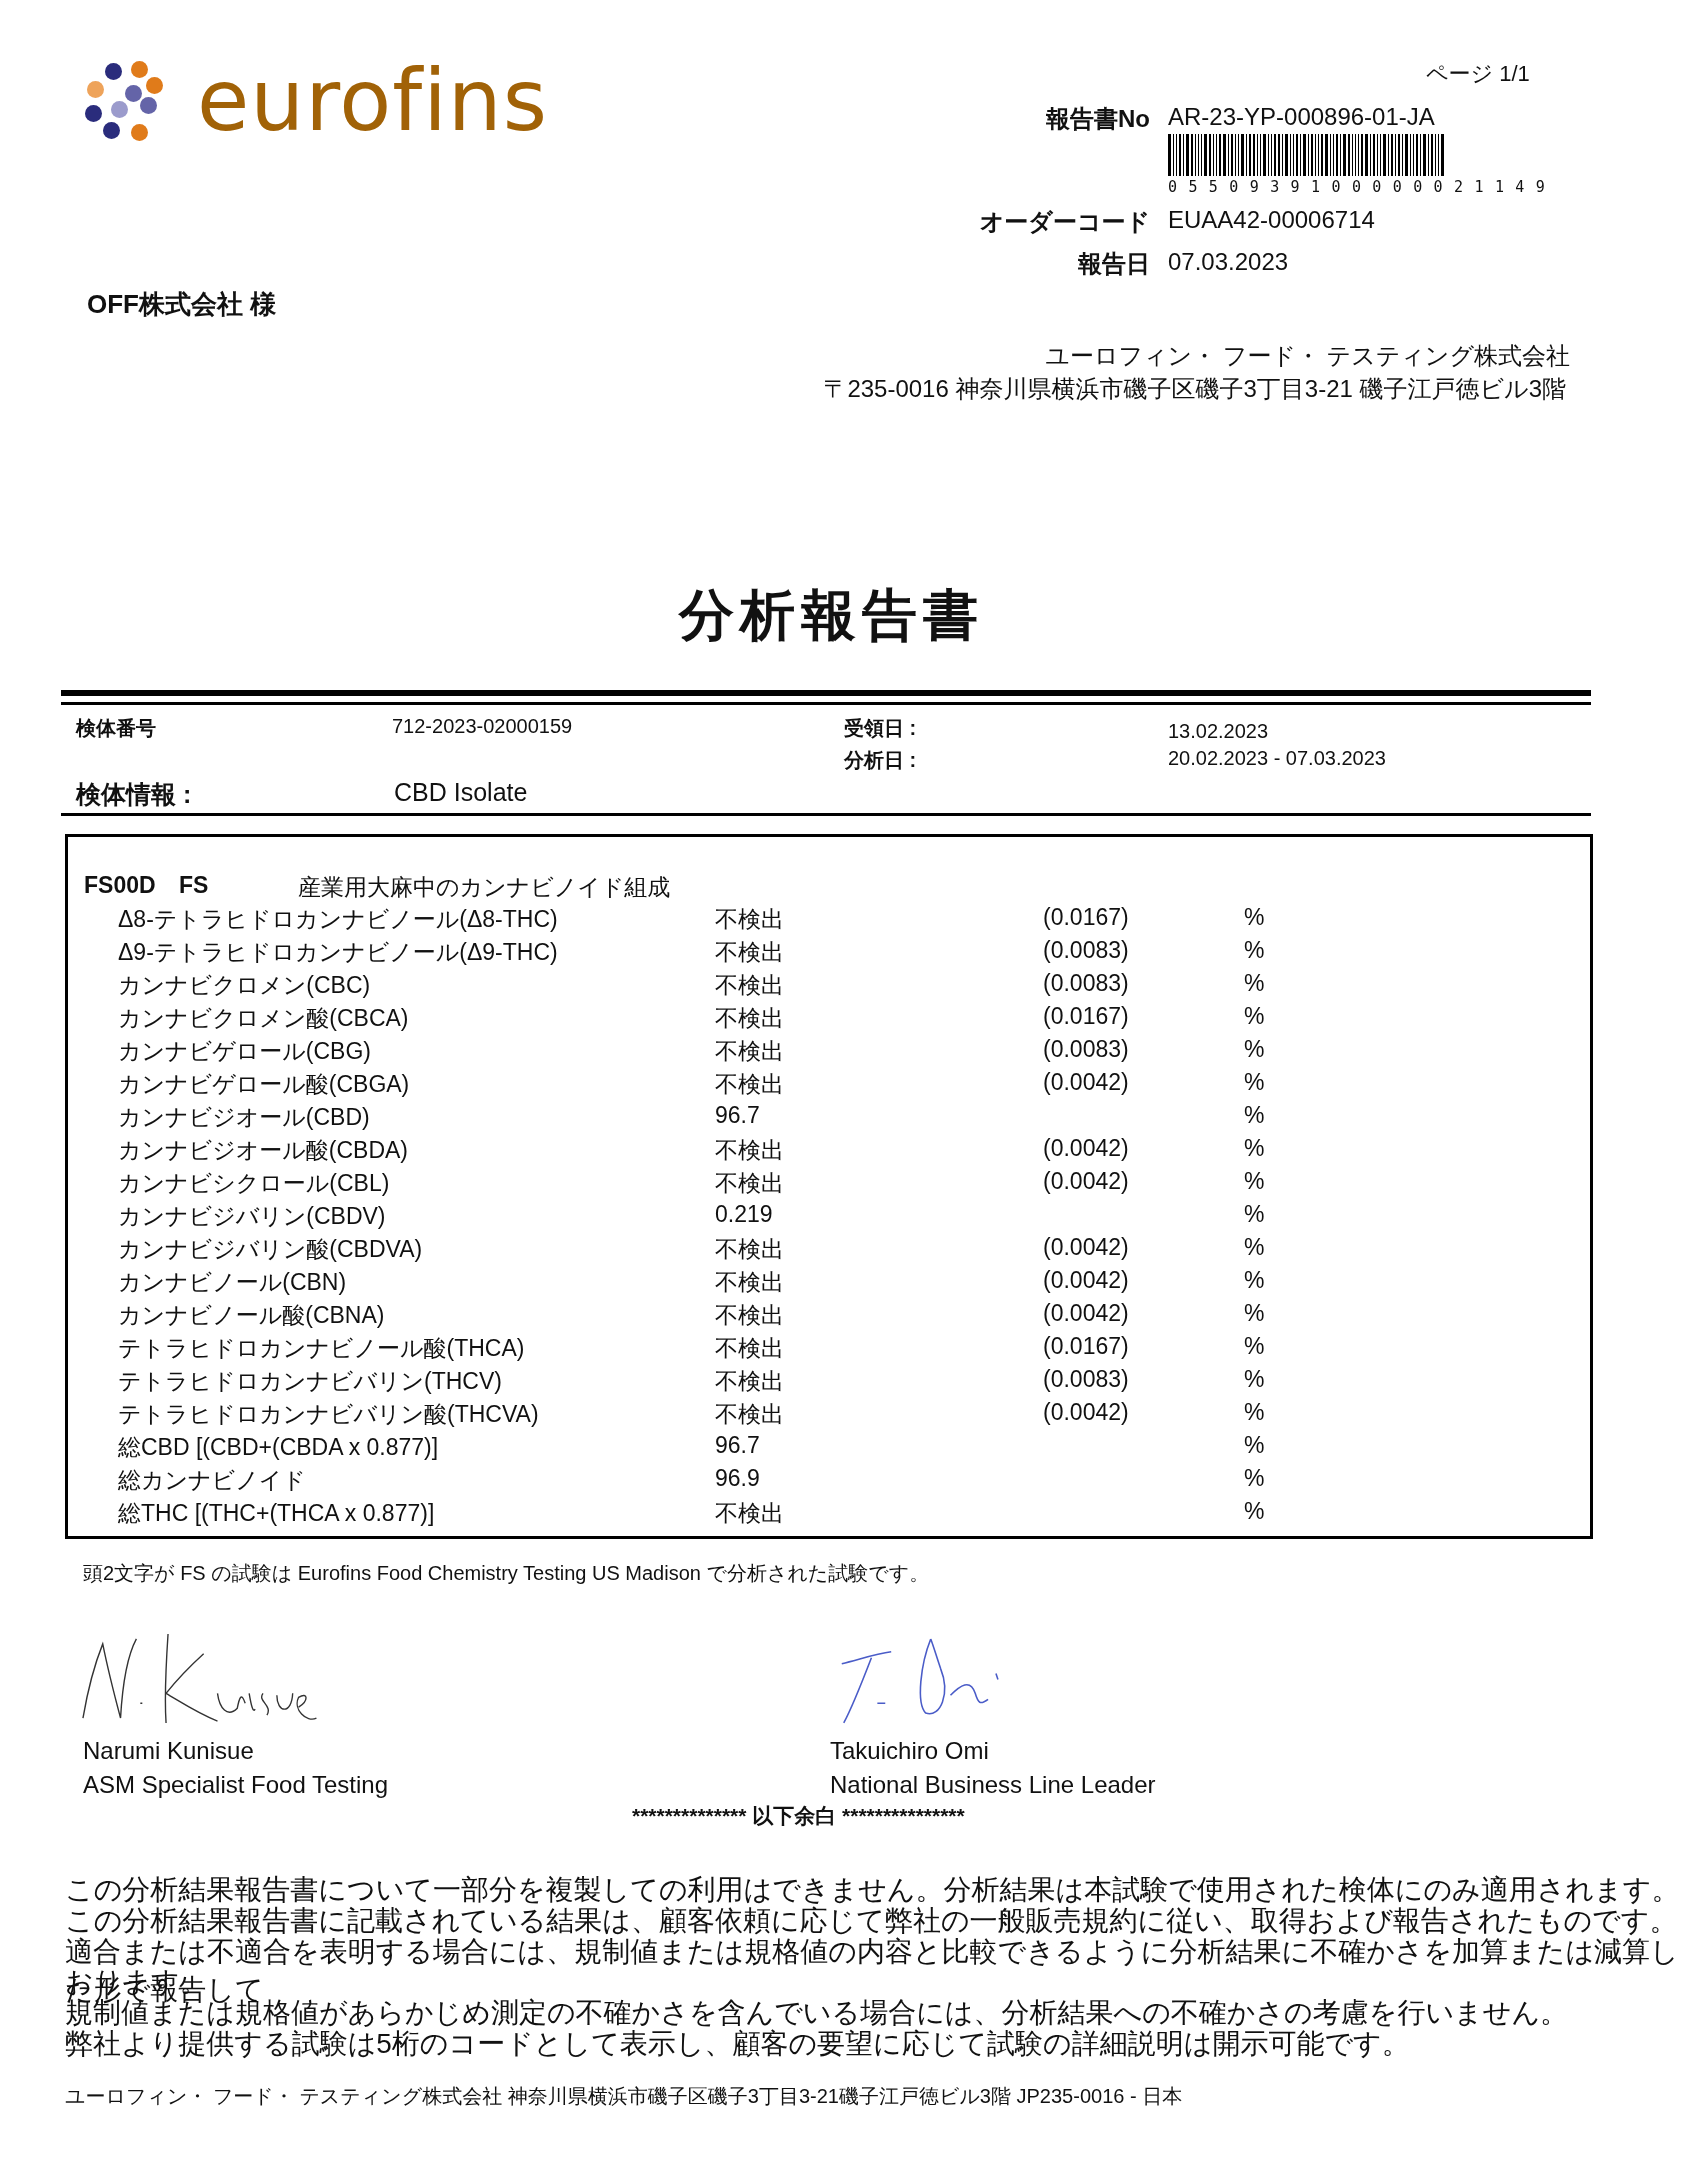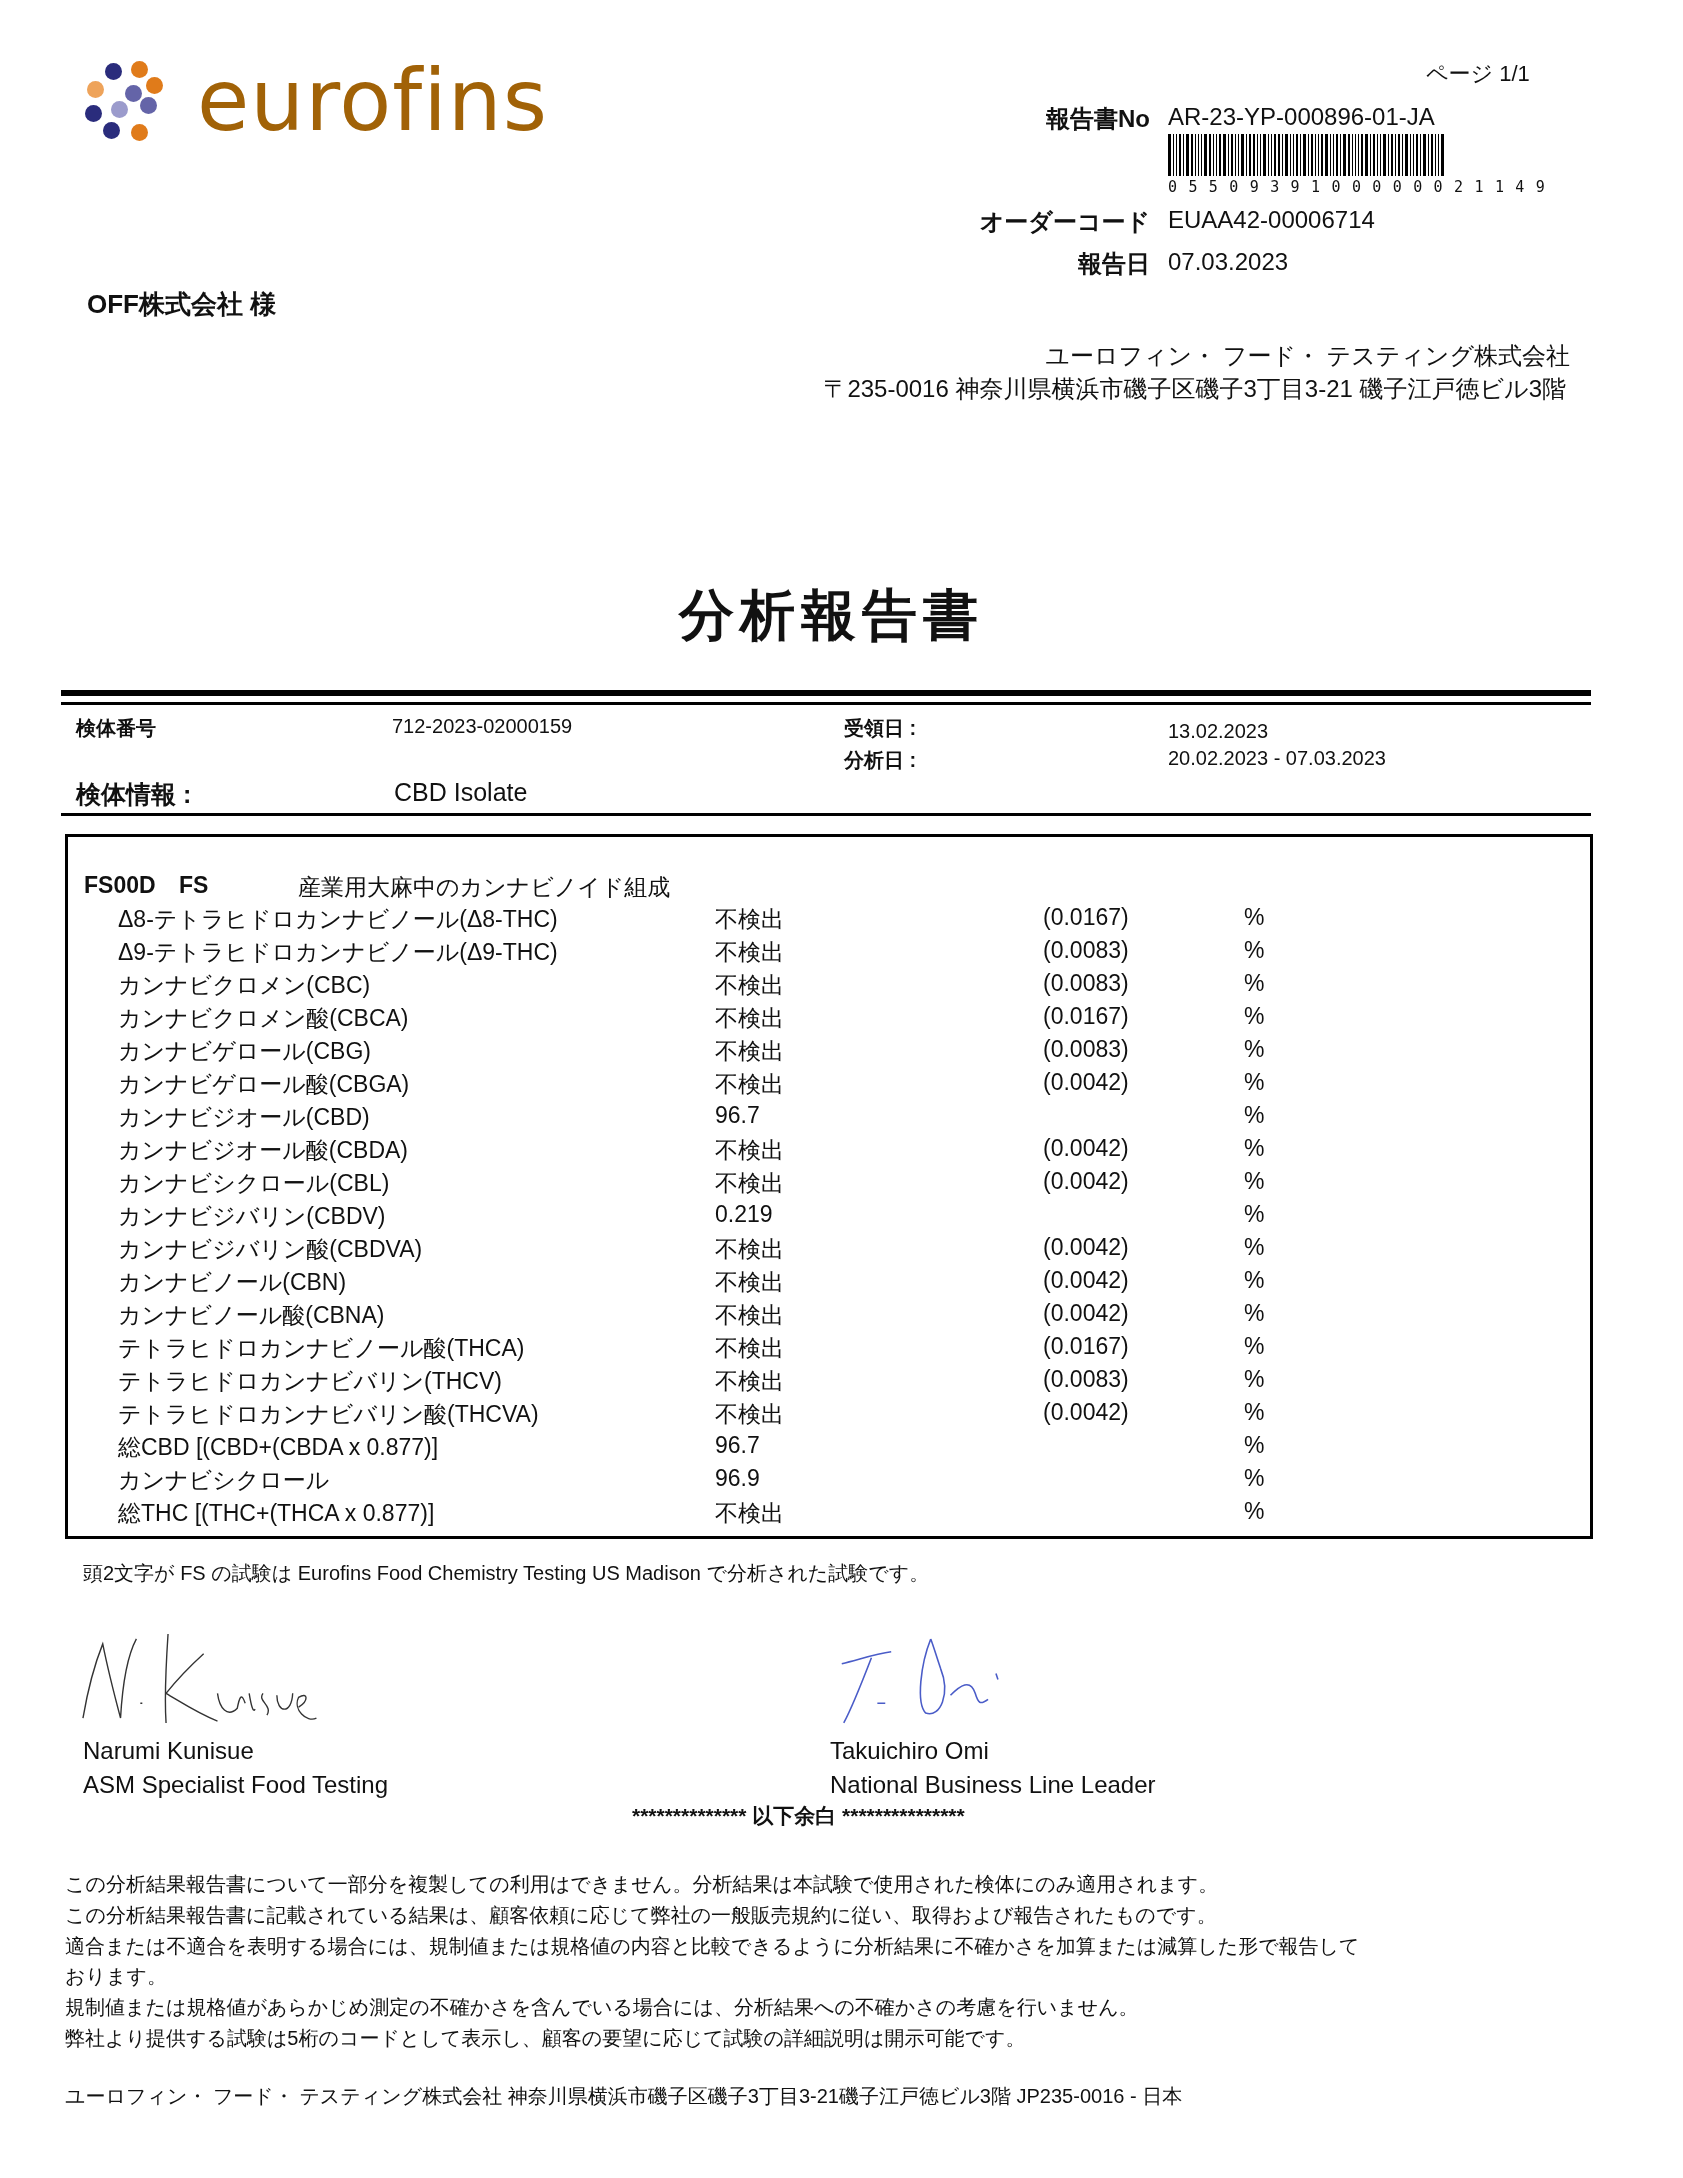--- a/index.html
+++ b/index.html
@@ -26,21 +26,21 @@
   .rule-2 { left:61px; width:1530px; top:813px; height:3px; background:#000; }
   .info-lbl { font-size:20px; font-weight:bold; }
   .info-val { font-size:20px; }
   .result-box { left:65px; top:834px; width:1522px; height:699px; border:3px solid #000; }
   .row { position:absolute; left:0; width:100%; height:33px; font-size:23px; }
   .row span { position:absolute; top:0; white-space:nowrap; }
   .c-name { left:50px; } .c-res { left:647px; } .c-lod { left:975px; } .c-unit { left:1176px; }
   .note { left:83px; top:1560px; font-size:20px; }
   .sig-name { font-size:24px; }
   .eod { left:632px; top:1802px; font-size:21px; font-weight:bold; }
-  .disc { left:65px; font-size:20px; }
+  .disc { left:65px; font-size:28px; }
   .footer { left:65px; top:2083px; font-size:20px;text-align:right; }
 </style>
 </head>
 <body>
 
 <div class="abs logo">
   <div>
     <span class="dot" style="left:22px;top:4px;background:#2a2c7c"></span>
     <span class="dot" style="left:48px;top:2px;background:#e07b1a"></span>
     <span class="dot" style="left:63px;top:18px;background:#e07b1a"></span>
@@ -264,21 +264,21 @@
         <span class="c-lod">(0.0042)</span>
         <span class="c-unit">%</span>
       </div>
       <div class="row" style="top: 595px;">
         <span class="c-name">総CBD [(CBD+(CBDA x 0.877)]</span>
         <span class="c-res">96.7</span>
         <span class="c-lod"></span>
         <span class="c-unit">%</span>
       </div>
       <div class="row" style="top: 628px;">
-        <span class="c-name">カンナビシクロール</span>
+        <span class="c-name">総カンナビノイド</span>
         <span class="c-res">96.9</span>
         <span class="c-lod"></span>
         <span class="c-unit">%</span>
       </div>
       <div class="row" style="top: 661px;">
         <span class="c-name">総THC [(THC+(THCA x 0.877)]</span>
         <span class="c-res">不検出</span>
         <span class="c-lod"></span>
         <span class="c-unit">%</span>
       </div>

